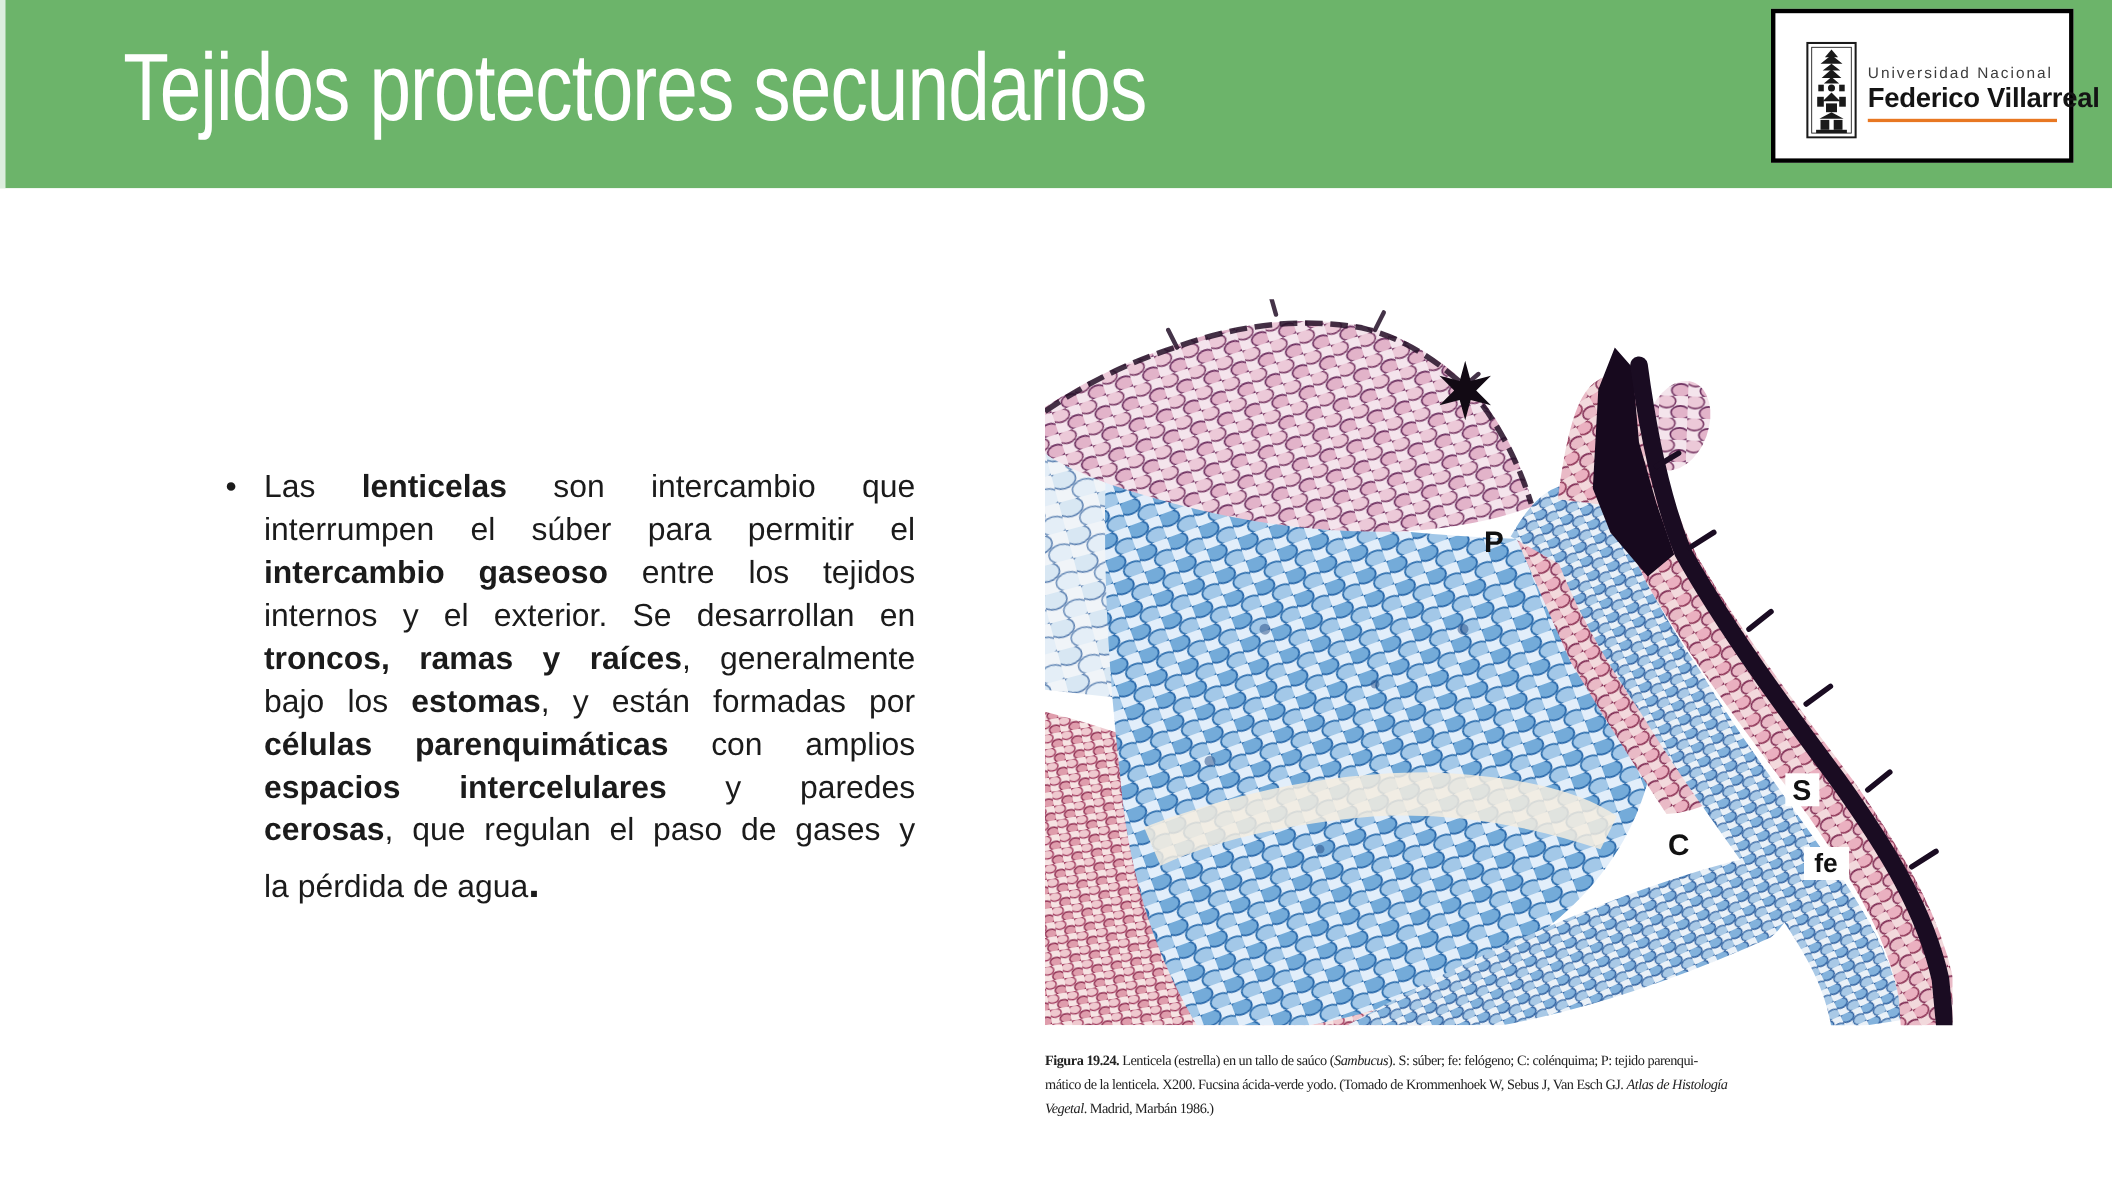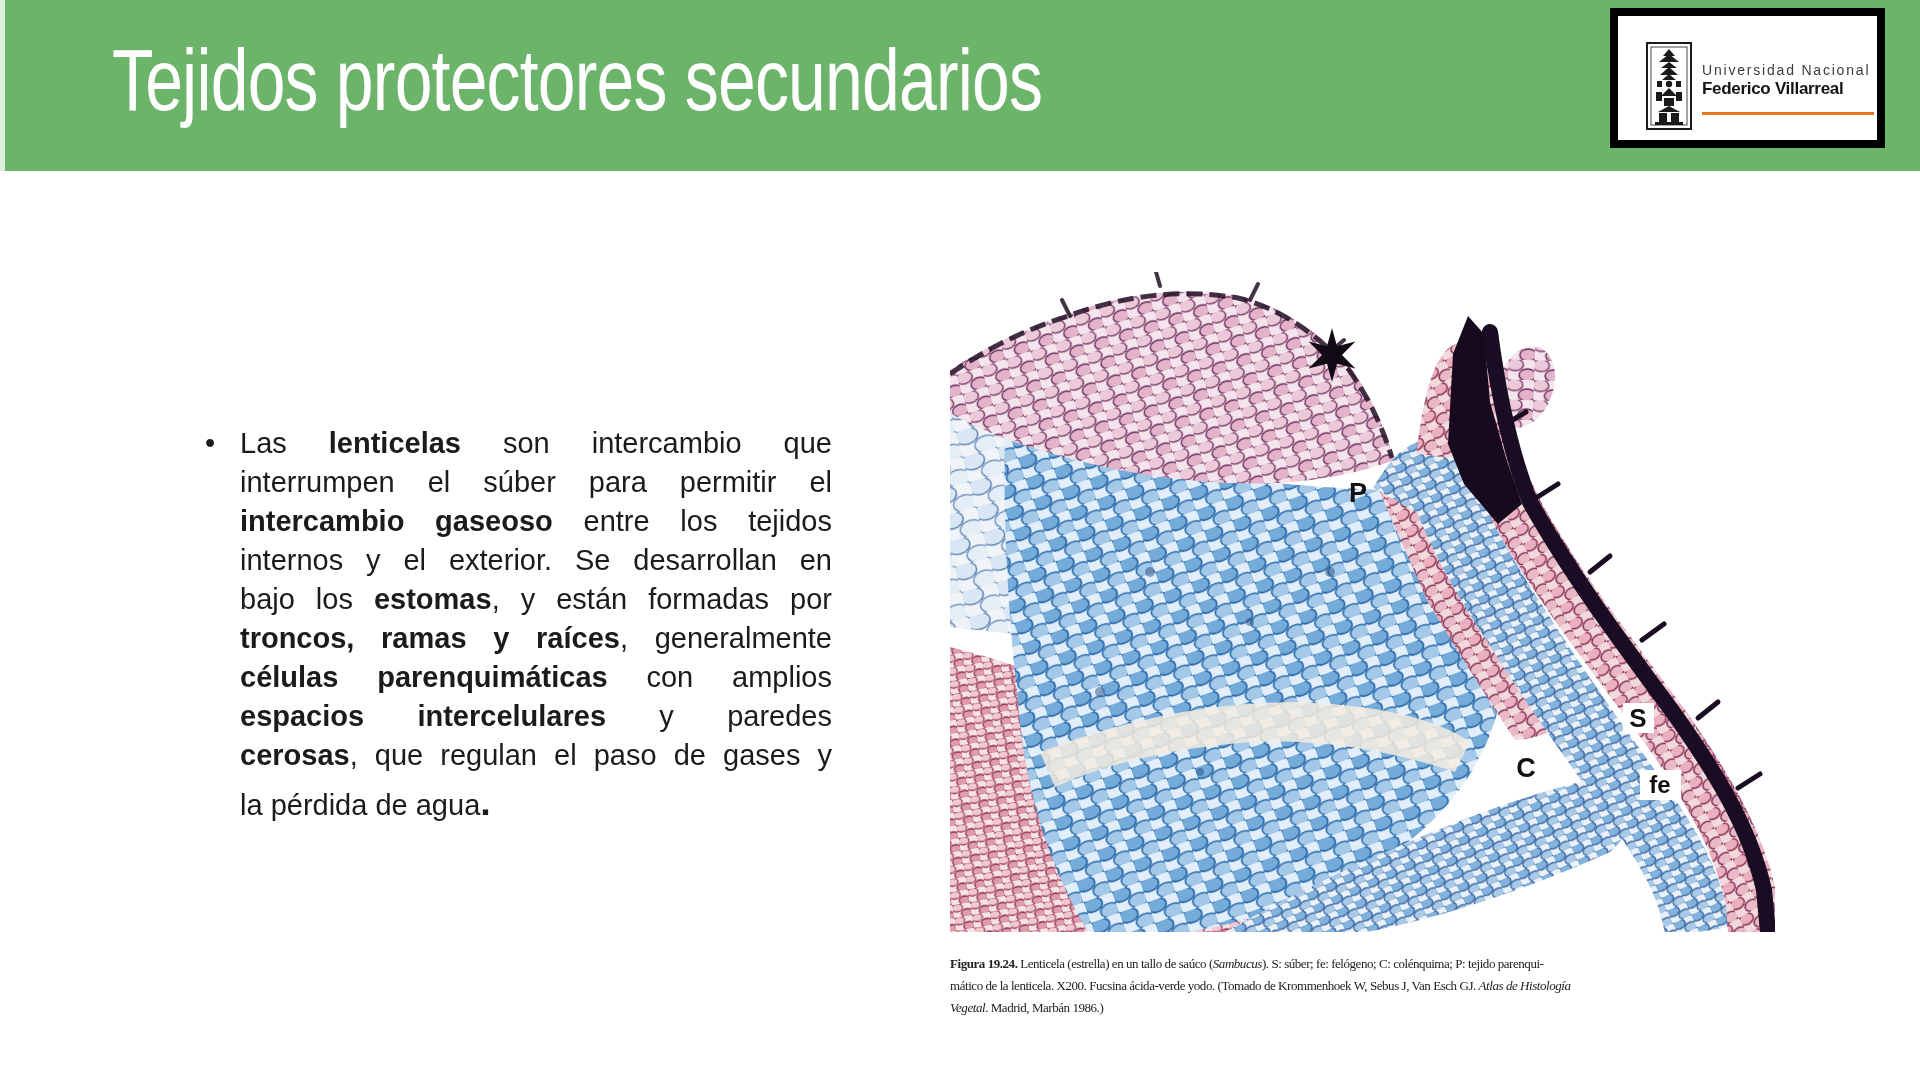--- a/index.html
+++ b/index.html
@@ -6,24 +6,24 @@
   .slide{position:relative;width:1920px;height:1080px;background:#ffffff;overflow:hidden;
          font-family:"Liberation Sans",sans-serif;padding-left:32px;}
   
   .header{position:absolute;left:0;top:0;width:1920px;height:171px;background:#6CB46A;}
   .header-edge{position:absolute;left:0;top:0;width:5px;height:171px;background:#dceede;}
   .title{position:absolute;left:112px;top:30px;font-size:87px;color:#ffffff;
          white-space:nowrap;transform:scaleX(0.78);transform-origin:left top;
          letter-spacing:-1px;font-weight:normal;}
   
   .logo{position:absolute;left:1610px;top:8px;width:275px;height:140px;background:#ffffff;
-        border:8px solid #000000;box-sizing:border-box;}
+        border:4px solid #000000;box-sizing:border-box;}
   .emblem{position:absolute;left:28px;top:26px;width:46px;height:88px;}
   .logo-l1{position:absolute;left:84px;top:46px;font-size:14px;letter-spacing:1.8px;color:#3c3c3c;white-space:nowrap;}
-  .logo-l2{position:absolute;left:84px;top:63px;font-size:17px;font-weight:bold;letter-spacing:-0.3px;color:#141414;white-space:nowrap;}
+  .logo-l2{position:absolute;left:84px;top:63px;font-size:25px;font-weight:bold;letter-spacing:-0.3px;color:#141414;white-space:nowrap;}
   .logo-rule{position:absolute;left:84px;top:96px;width:172px;height:3px;background:#E87722;}
   
   .bullet{position:absolute;left:205px;top:424px;font-size:29px;line-height:39px;color:#1b1b1b;}
   .bodytext{position:absolute;left:240px;top:424px;width:592px;font-size:29px;line-height:39px;color:#1b1b1b;}
   .tline{white-space:normal;}
   .jline{text-align:justify;height:39px;overflow:hidden;}
   .jline::after{content:"";display:inline-block;width:100%;height:0;}
   .gap{margin-top:9px;}
   .b{font-weight:bold;}
   .i{font-style:italic;}
@@ -69,22 +69,22 @@
     <div class="logo-l2">Federico Villarreal</div>
     <div class="logo-rule"></div>
   </div>
 
   <div class="bullet">•</div>
   <div class="bodytext">
       <div class="tline jline"><span>Las </span><span class="b">lenticelas</span><span> son intercambio que</span></div>
       <div class="tline jline"><span>interrumpen el súber para permitir el</span></div>
       <div class="tline jline"><span class="b">intercambio gaseoso</span><span> entre los tejidos</span></div>
       <div class="tline jline"><span>internos y el exterior. Se desarrollan en</span></div>
+      <div class="tline jline"><span class="b">troncos, ramas y raíces</span><span>, generalmente</span></div>
       <div class="tline jline"><span>bajo los </span><span class="b">estomas</span><span>, y están formadas por</span></div>
-      <div class="tline jline"><span class="b">troncos, ramas y raíces</span><span>, generalmente</span></div>
       <div class="tline jline"><span class="b">células parenquimáticas</span><span> con amplios</span></div>
       <div class="tline jline"><span class="b">espacios intercelulares</span><span> y paredes</span></div>
       <div class="tline jline"><span class="b">cerosas</span><span>, que regulan el paso de gases y</span></div>
       <div class="tline gap"><span>la pérdida de agua</span><span class="b big">.</span></div>
     </div>
 
   <svg class="micrograph" viewBox="0 0 825 660">
     <defs>
       <pattern id="pinkCells" width="26" height="20" patternUnits="userSpaceOnUse" patternTransform="rotate(-18)">
         <rect width="26" height="20" fill="#f4e4ec"></rect>

